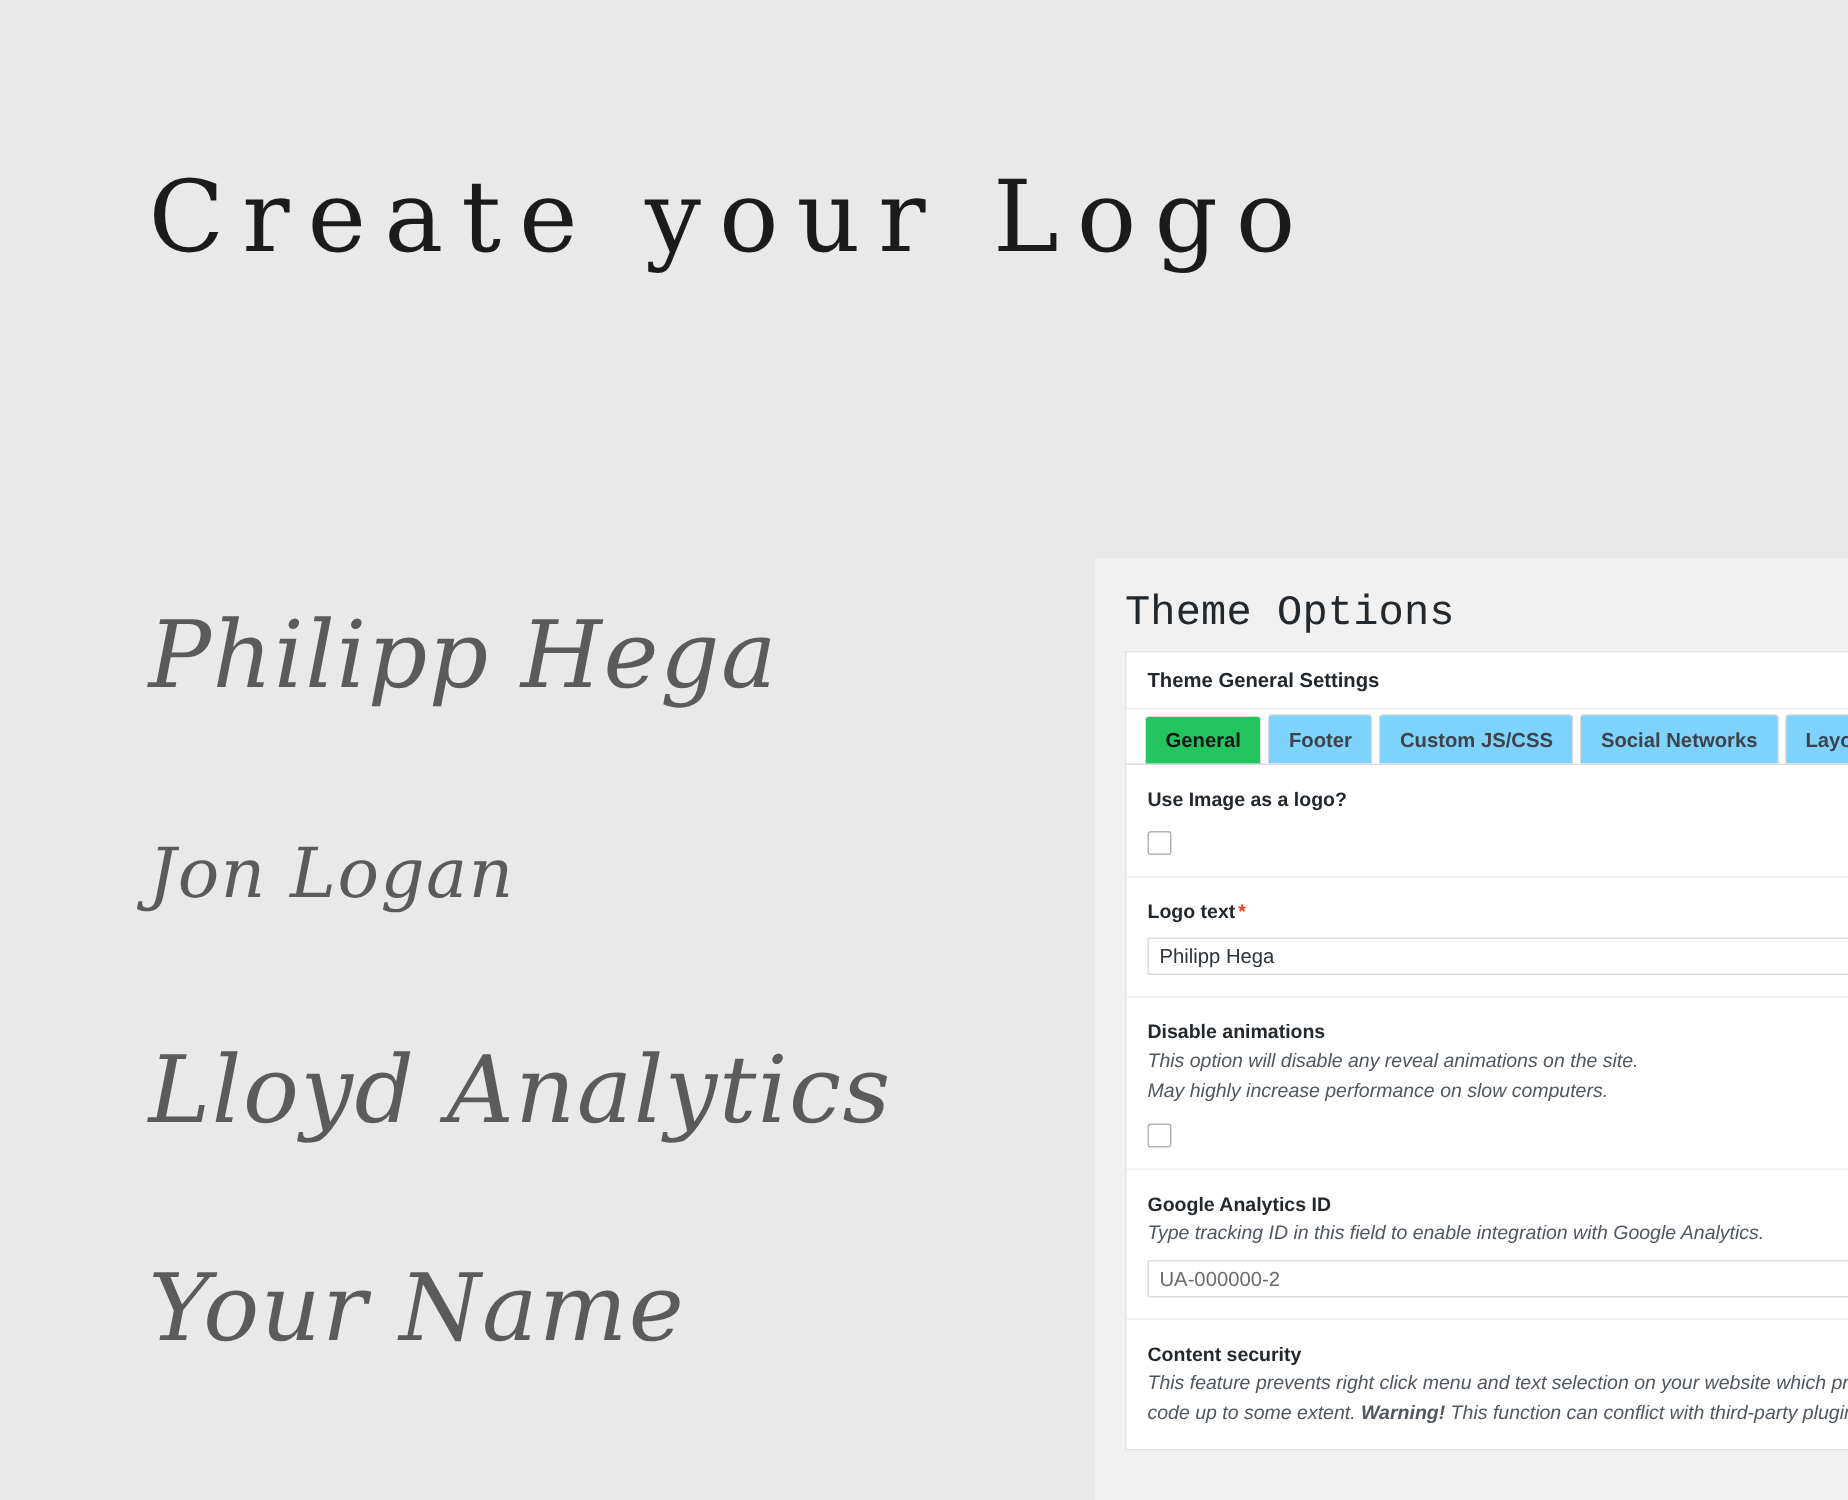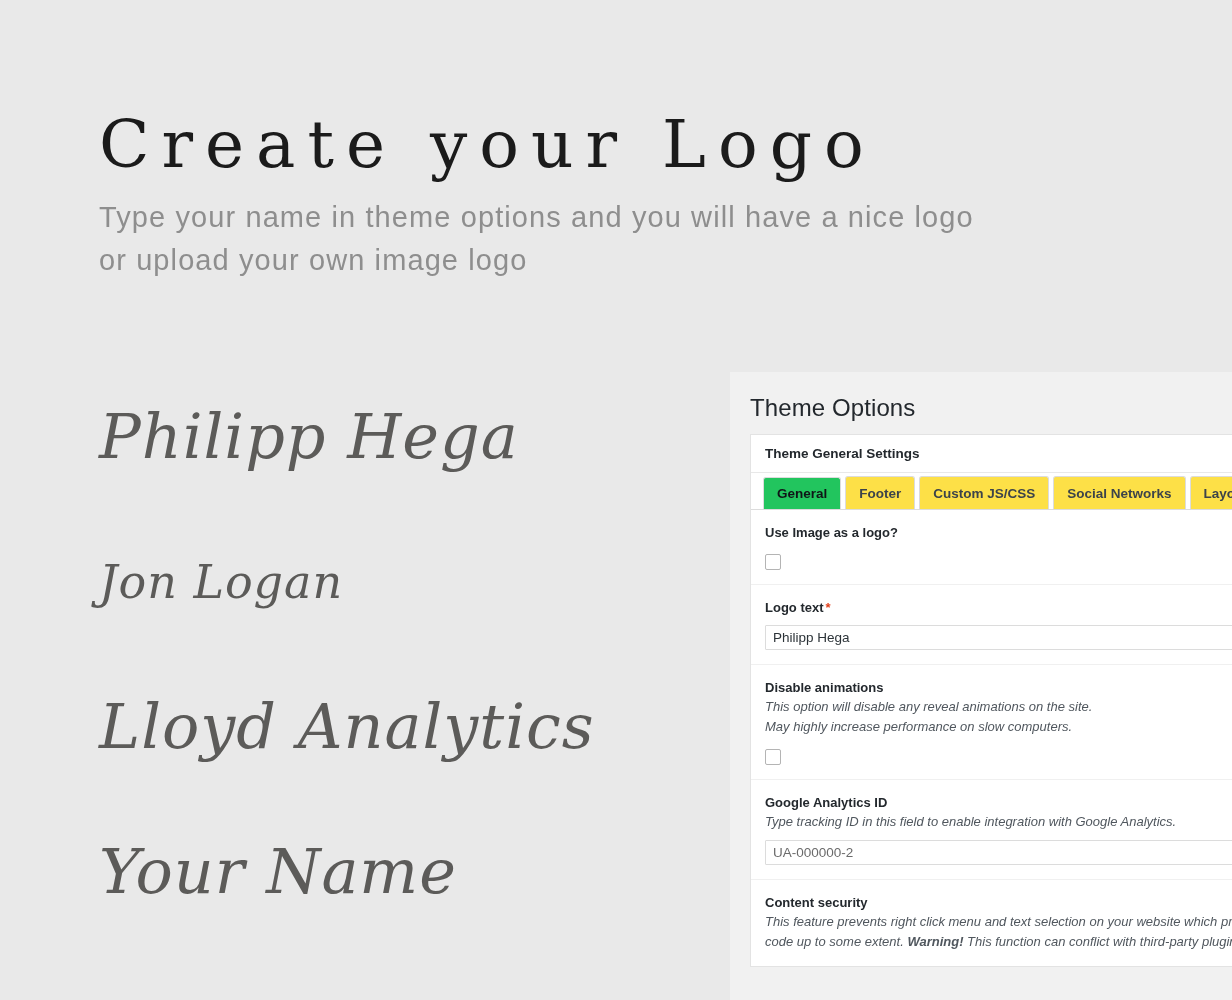--- a/index.html
+++ b/index.html
@@ -82,24 +82,25 @@
     width: 502px;
     height: 628px;
     background: #f1f1f1;
     overflow: hidden;
   }
 
   #theme-panel-heading {
     position: absolute;
     left: 20px;
     top: 22px;
-    font-size: 24px;
+    font-size: 28px;
     font-weight: 400;
     color: #23282d;
     letter-spacing: 0.1px;
+    font-family: Liberation Mono, monospace;
   }
 
   #settings-card {
     position: absolute;
     left: 20px;
     top: 62px;
     width: 502px;
     background: #ffffff;
     border: 1px solid #e3e3e3;
     border-right: none;
@@ -130,21 +131,21 @@
     overflow: hidden;
   }
   .tab {
     height: 33px;
     padding: 0 13px;
     display: flex;
     align-items: center;
     font-size: 13.5px;
     font-weight: bold;
     color: #3c434a;
-    background: #fde047;
+    background: #7dd3fc;
     border: 1px solid #dcdcdc;
     border-bottom: none;
     border-radius: 3px 3px 0 0;
     margin-right: 4px;
     white-space: nowrap;
     cursor: pointer;
   }
   .tab.active {
     background: #22c55e;
     color: #101517;
@@ -208,21 +209,20 @@
   }
   .text-input::placeholder { color: #6b6b6b; }
 </style>
 </head>
 <body>
 
 <div id="showcase">
 
   <div id="page-title">Create your Logo</div>
 
-  <div id="page-subtitle">Type your name in theme options and you will have a nice logo or upload your own image logo</div>
 
   <div id="logo-samples">
     <div class="logo-sample s0">Philipp Hega</div>
     <div class="logo-sample s1">Jon Logan</div>
     <div class="logo-sample s2">Lloyd Analytics</div>
     <div class="logo-sample s3">Your Name</div>
   </div>
 
 </div>
 

